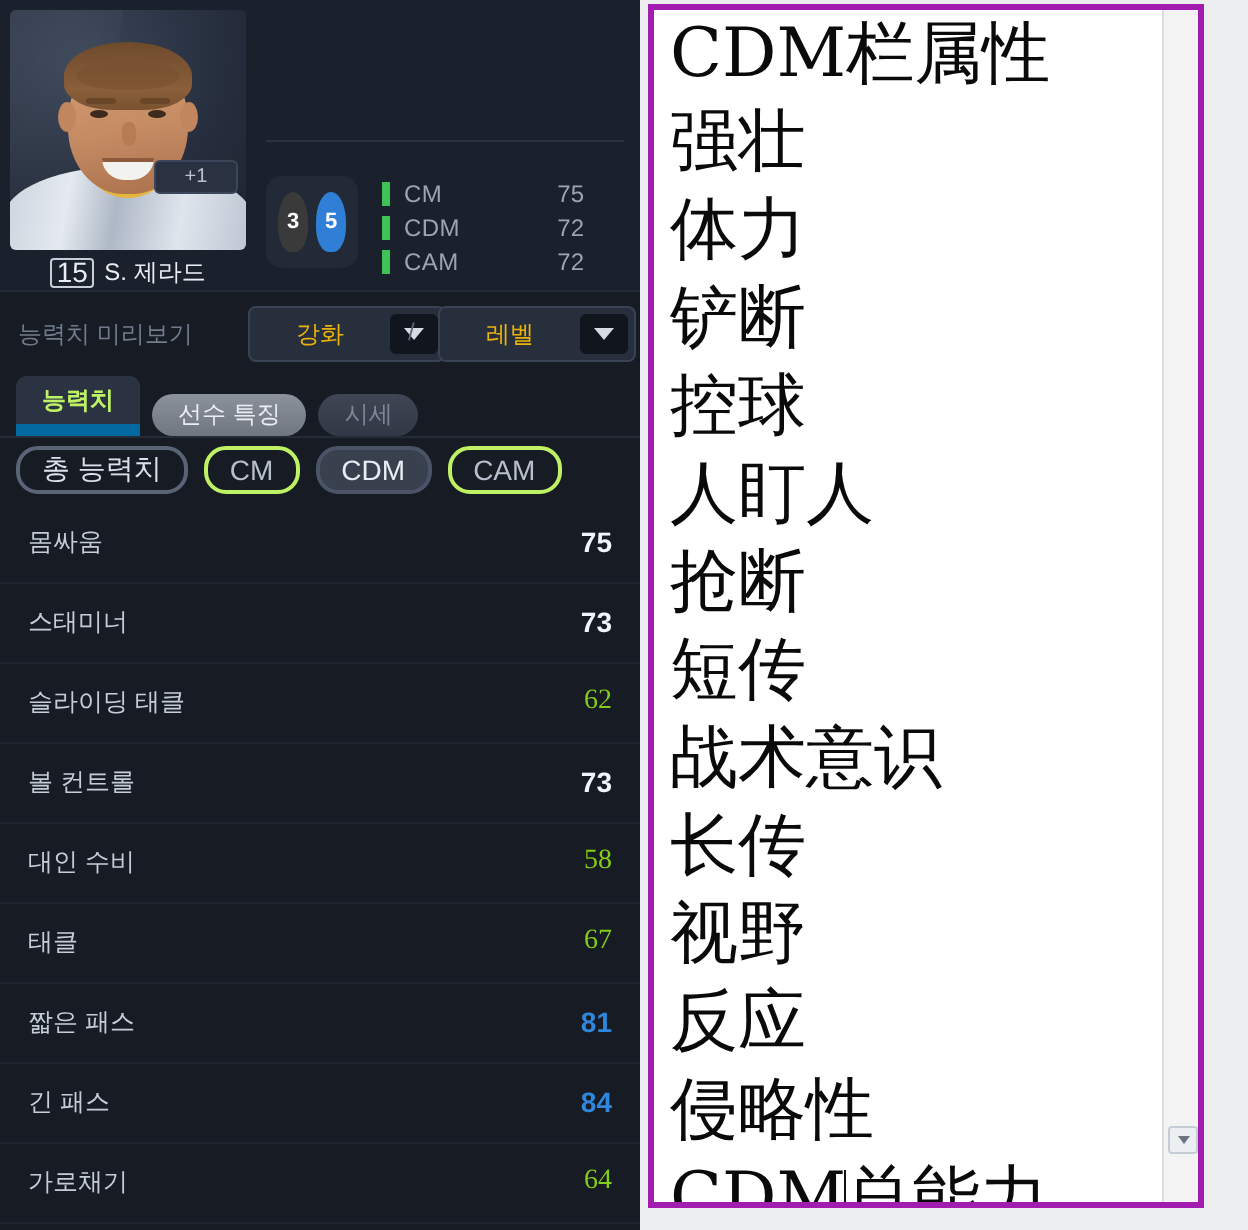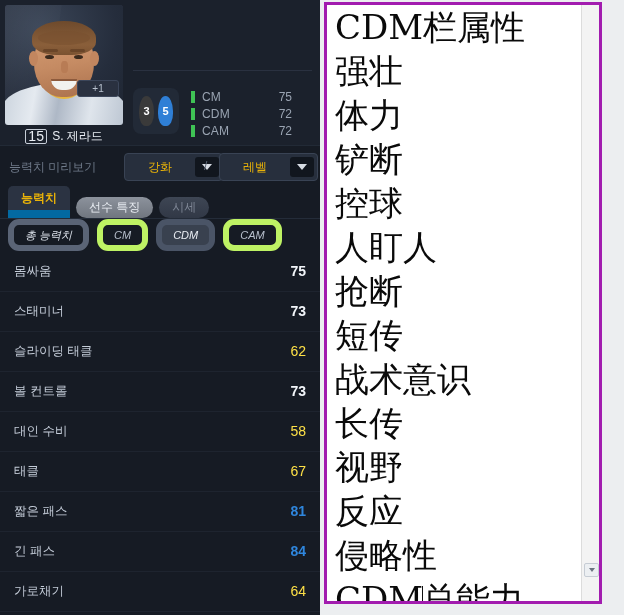--- a/index.html
+++ b/index.html
@@ -182,51 +182,50 @@
 
   
   .tabs{
     position:relative;height:30px;background:#161b24;display:flex;align-items:flex-end;gap:6px;
     padding-left:8px;border-bottom:1px solid #242c39;
   }
   .tab{
     height:24px;padding:0 13px;border-radius:5px 5px 0 0;
     display:flex;align-items:center;font-size:12px;
   }
-  .tab.active{background:#2b3342;color:#eab308;border-bottom:8px solid #0369a1;font-weight:bold;}
+  .tab.active{background:#2b3342;color:#bef264;border-bottom:6px solid #0369a1;font-weight:bold;}
   .tab.alt{background:linear-gradient(180deg,#8c929c,#70767f);color:#e9edf3;border-radius:12px;height:21px;margin-top:48px;}
   .tab.alt2{background:linear-gradient(180deg,#3e4654,#313846);color:#7e8695;border-radius:12px;height:21px;}
 
   
   .pills{
     height:32px;display:flex;align-items:center;gap:8px;padding-left:8px;
     background:#161b24;
   }
   .pill{
-    height:20px;padding:0 11px;border-radius:11px;font-size:11px;
-    display:flex;align-items:center;border:6px solid #bef264;color:#b7bfcc;
+    height:20px;padding:0 11px;border-radius:11px;font-size:14px;
+    display:flex;align-items:center;border:2px solid #bef264;color:#b7bfcc;
     background:transparent;
-    font-style:italic;
   }
   .pill.on{background:#39414f;color:#e9edf3;border-color:#4a5466;}
   .pill.total{border-color:#5a6476;color:#dbe1ea;}
 
   
   .stats{padding:0 0 0 0;}
   .stat{
     position:relative;height:40px;display:flex;align-items:center;
     padding:0 14px 0 14px;
   }
   .stat + .stat::before{
     content:"";position:absolute;left:0;right:0;top:0;height:1px;background:#1e242f;
   }
   .stat .nm{flex:1;font-size:12.5px;color:#c4ccd8;}
   .stat .vl{font-size:14px;font-weight:bold;}
   .vl.white{color:#f2f5f9;}
-  .vl.gray{color:#fde047;font-weight:normal;}
+  .vl.gray{color:#84cc16;font-weight:normal;font-family:Liberation Serif, serif;}
   .vl.blue{color:#2f86dd;}
 
   
   #text-panel{
     position:absolute;left:324px;top:2px;width:272px;height:596px;
     background:#ffffff;border:3px solid #a21caf;
     box-shadow:0 0 0 1px #ffffff inset;
     overflow:hidden;
   }
   .cn-lines{

